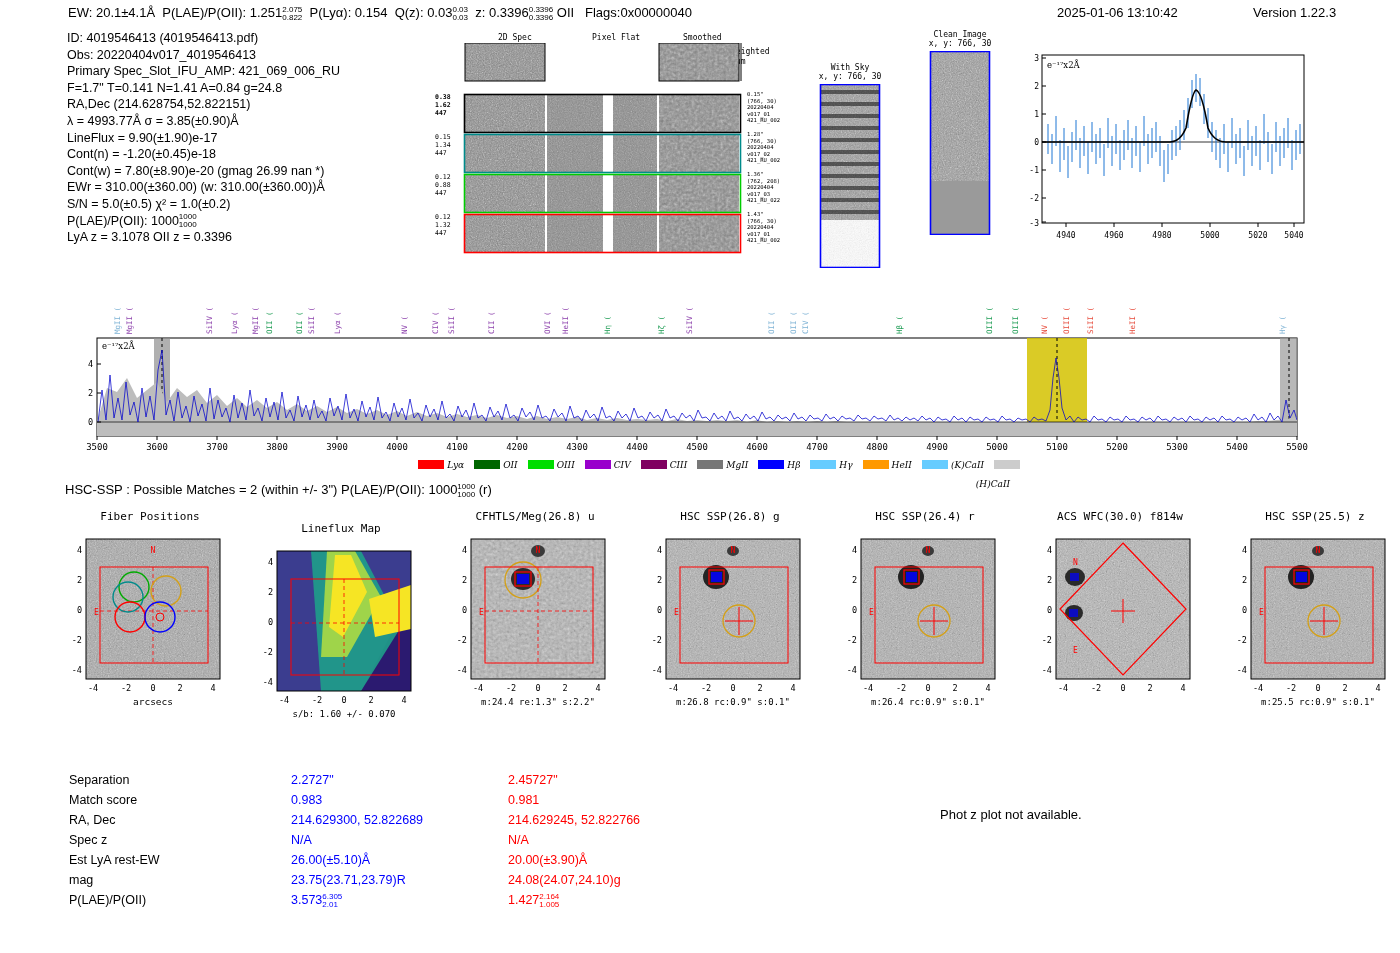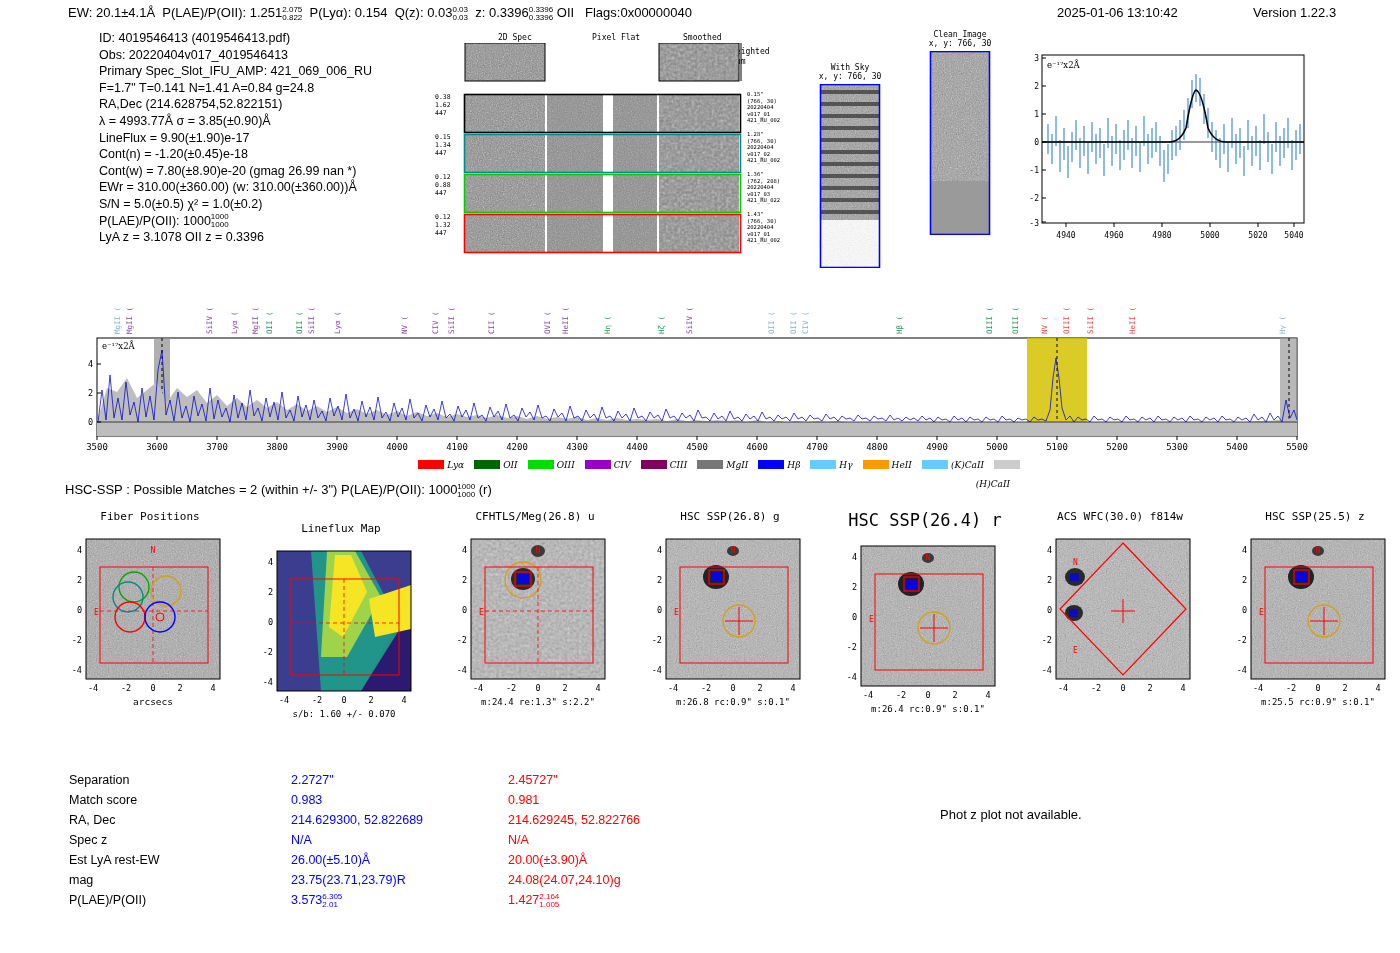--- a/index.html
+++ b/index.html
@@ -3,21 +3,21 @@
 <meta charset="utf-8">
 <style>
   html,body{margin:0;padding:0;background:#ffffff;}
   body{width:1400px;height:953px;position:relative;font-family:"DejaVu Sans Mono","Liberation Mono",monospace;color:#000;}
   .mono{font-family:Liberation Sans, sans-serif;}
   .abs{position:absolute;}
   .nw{white-space:nowrap;}
   .frac{display:inline-block;vertical-align:middle;font-size:8px;line-height:8px;text-align:left;}
   .frac span{display:block;}
   .hdr{font-size:13px;letter-spacing:0px;}
-  .blk{font-size:12.5px;line-height:16.6px;margin-left:32px;}
+  .blk{font-size:12.5px;line-height:16.6px;}
   .tiny{font-size:8px;}
   .blue{color:#0000ff;}
   .red{color:#ff0000;}
   table{border-collapse:collapse;}
   .legend-box{display:inline-block;width:26px;height:9px;vertical-align:middle;}
   .legend-lab{font-size:9px;margin-left:3px;margin-right:10px;vertical-align:middle;font-style:italic;font-family:"DejaVu Serif","Liberation Serif",serif;}
   svg{display:block;}
 </style>
 </head>
 <body>
@@ -126,21 +126,21 @@
         <rect x="92" y="172" width="56" height="37" filter="url(#nz1)" opacity="0.6"></rect>
       <rect x="150" y="172" width="6" height="37" fill="#fff"></rect>
       <rect x="158" y="172" width="44" height="37" fill="#8a8a8a"></rect>
         <rect x="158" y="172" width="44" height="37" filter="url(#nz1)" opacity="0.6"></rect>
       <rect x="204" y="172" width="80" height="37" fill="#888"></rect>
         <rect x="204" y="172" width="80" height="37" filter="url(#nz2)" opacity="0.8"></rect>
       <rect x="9.5" y="171.5" width="276" height="38" fill="none" stroke="#ff0000" stroke-width="1.6"></rect>
     </g>
   </svg>
 
-  <div class="abs" style="left:-20px;top:60px;font-size:6.5px;line-height:8px;">
+  <div class="abs" style="left:-20px;top:60px;font-size:6.5px;line-height:8px;font-weight:bold;">
     <div>0.38</div>
     <div>1.62</div>
     <div>447</div>
   </div>
   <div class="abs" style="left:-20px;top:100px;font-size:6.5px;line-height:8px;">
     <div>0.15</div>
     <div>1.34</div>
     <div>447</div>
   </div>
   <div class="abs" style="left:-20px;top:140px;font-size:6.5px;line-height:8px;">
@@ -654,21 +654,21 @@
           <text x="93" y="166">0</text>
           <text x="120" y="166">2</text>
           <text x="153" y="166">4</text>
       </g>
       <text x="93" y="180" font-size="9" text-anchor="middle" font-family="DejaVu Sans Mono, monospace">m:26.8 rc:0.9" s:0.1"</text>
       <text x="93" y="192" font-size="9" text-anchor="middle" font-family="DejaVu Sans Mono, monospace">EWr: 200, PLAE: 1000</text>
     </svg>
   </div>
 
   <div class="abs" style="left:780px;top:0;width:180px;">
-    <div style="text-align:center;font-size:17px;">HSC SSP(26.4) r</div>
+    <div style="text-align:center;font-size:11px;">HSC SSP(26.4) r</div>
     <svg width="180" height="185" style="margin-top:2px;">
       <g font-size="8.5" font-family="DejaVu Sans Mono, monospace" text-anchor="end">
         <text x="22" y="28">4</text>
           <text x="22" y="58">2</text>
           <text x="22" y="88">0</text>
           <text x="22" y="118">-2</text>
           <text x="22" y="148">-4</text>
       </g>
       <rect x="26" y="14" width="134" height="140" fill="#b0b0b0"></rect>
       <rect x="26" y="14" width="134" height="140" filter="url(#nz1)" opacity="0.8"></rect>

